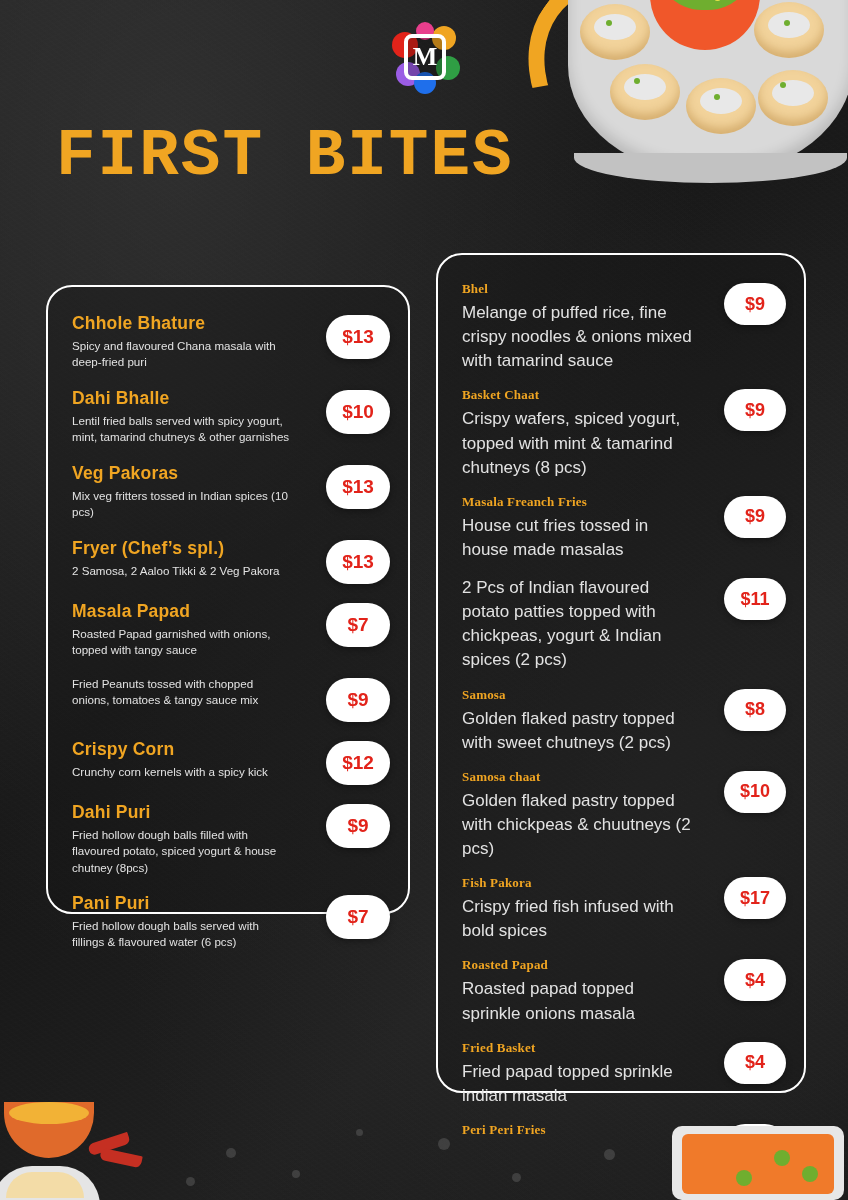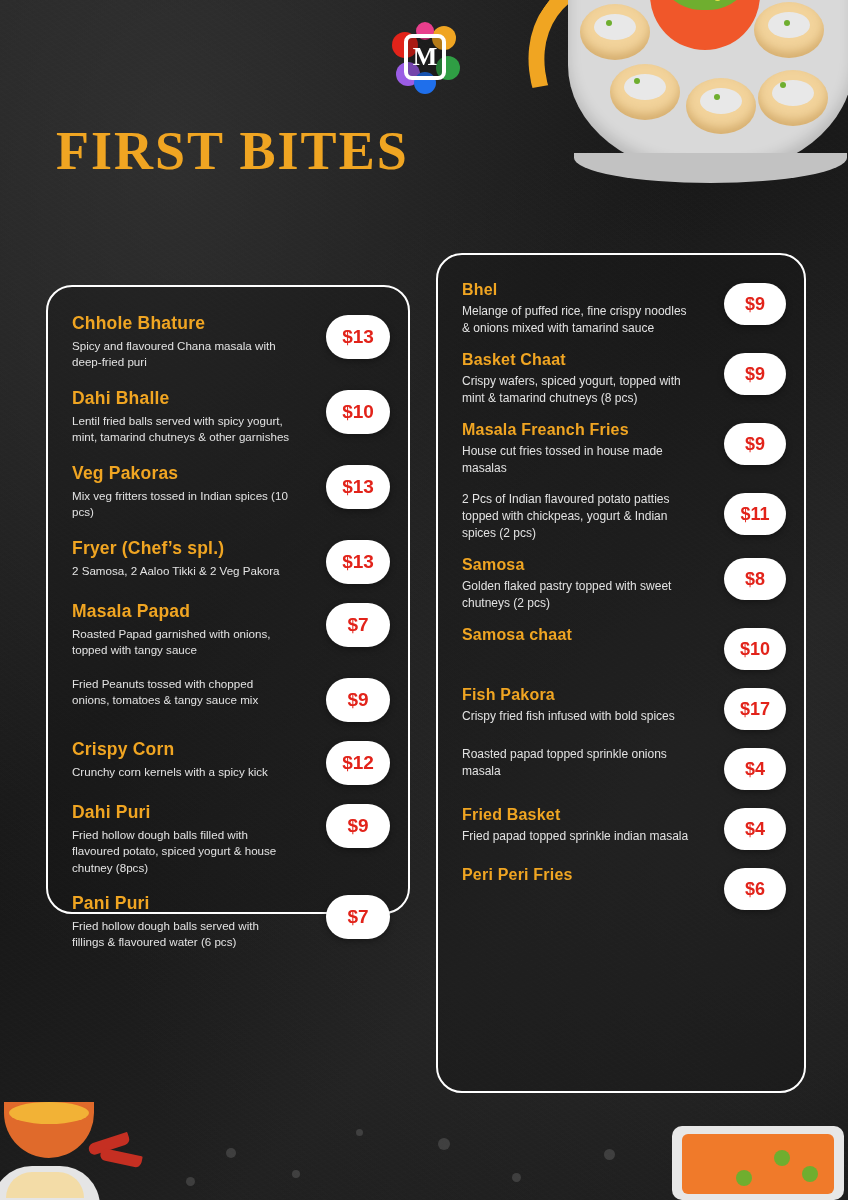--- a/index.html
+++ b/index.html
@@ -61,22 +61,22 @@
     font-weight: bold;
     font-family: "Liberation Serif", serif;
     background: rgba(0,0,0,.25);
   }
 
   
   .title {
     position: absolute;
     left: 56px;
     top: 124px;
-    font-family: Liberation Serif, serif;
-    font-size: 54px;
+    font-family: Liberation Mono, monospace;
+    font-size: 66px;
     line-height: 1;
     font-weight: bold;
     color: #f0a522;
     letter-spacing: 2px;
     text-transform: uppercase;
   }
 
   
   .art-topright {
     position: absolute;
@@ -272,22 +272,22 @@
     font-weight: bold;
     display: flex;
     align-items: center;
     justify-content: center;
     box-shadow: 0 2px 6px rgba(0,0,0,.35);
   }
 
   #card-right .item { margin-bottom: 14px; }
   #card-right .item-text { width: 240px; }
   #card-right .price-pill { width: 62px; height: 42px; font-size: 18px; }
-  #card-right .item-name { font-size: 16px; }
-  #card-right .item-desc { font-size: 12px; }
+  #card-right .item-name { font-size: 13px; font-family: Liberation Serif, serif; }
+  #card-right .item-desc { font-size: 17px; }
 </style>
 </head>
 <body>
 
 <div class="page">
   <div class="noise"></div>
 
   <div class="art-topright">
     <div class="swoosh"></div>
     <div class="plate"></div>
@@ -432,32 +432,34 @@
         <div class="item">
           <div class="item-text">
             <div class="item-name">Samosa</div>
             <div class="item-desc">Golden flaked pastry topped with sweet chutneys (2 pcs)</div>
           </div>
           <div class="price-pill">$8</div>
         </div>
         <div class="item">
           <div class="item-text">
             <div class="item-name">Samosa chaat</div>
+            <div class="item-desc">Golden flaked pastry topped with chickpeas &amp; chuutneys (2 pcs)</div>
           </div>
           <div class="price-pill">$10</div>
         </div>
         <div class="item">
           <div class="item-text">
             <div class="item-name">Fish Pakora</div>
             <div class="item-desc">Crispy fried fish infused with bold spices</div>
           </div>
           <div class="price-pill">$17</div>
         </div>
         <div class="item">
           <div class="item-text">
+            <div class="item-name">Roasted Papad</div>
             <div class="item-desc">Roasted papad topped sprinkle onions masala</div>
           </div>
           <div class="price-pill">$4</div>
         </div>
         <div class="item">
           <div class="item-text">
             <div class="item-name">Fried Basket</div>
             <div class="item-desc">Fried papad topped sprinkle indian masala</div>
           </div>
           <div class="price-pill">$4</div>

